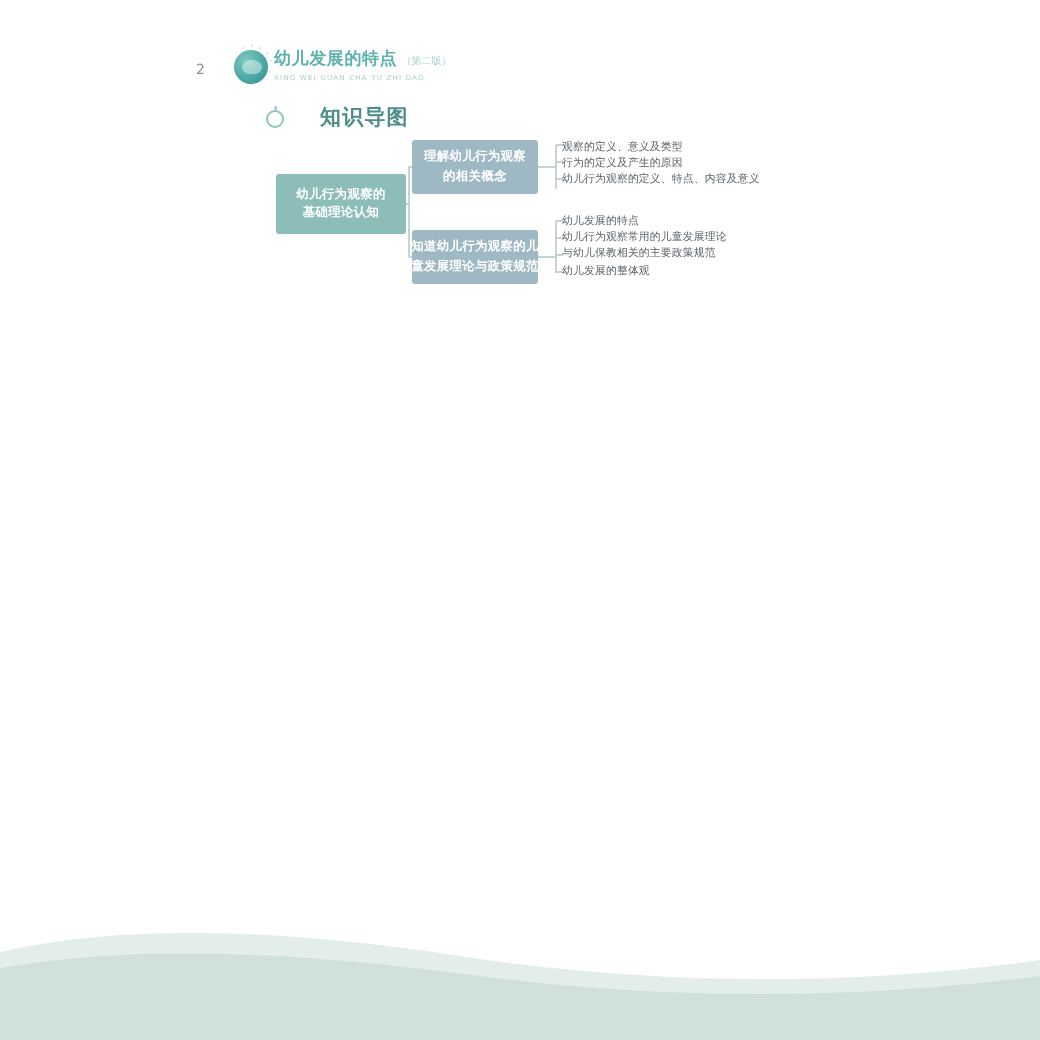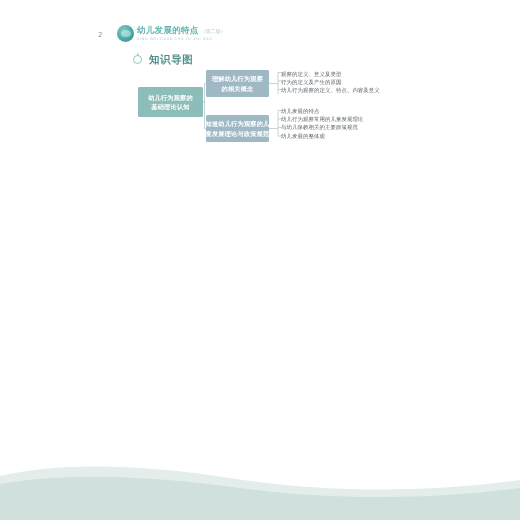--- a/index.html
+++ b/index.html
@@ -97,21 +97,21 @@
     transform-origin: left top;
   }
 
   
   .section-heading {
     position: absolute;
     left: 112px;
     top: 53px;
     display: flex;
     align-items: center;
-    gap: 7px;
+    gap: 18px;
     padding-left: 21px;
   }
   .section-bullet {
     width: 9px;
     height: 9px;
     border-radius: 50%;
     border: 1.4px solid #8fc6c2;
     box-sizing: border-box;
     position: relative;
     flex: 0 0 auto;

